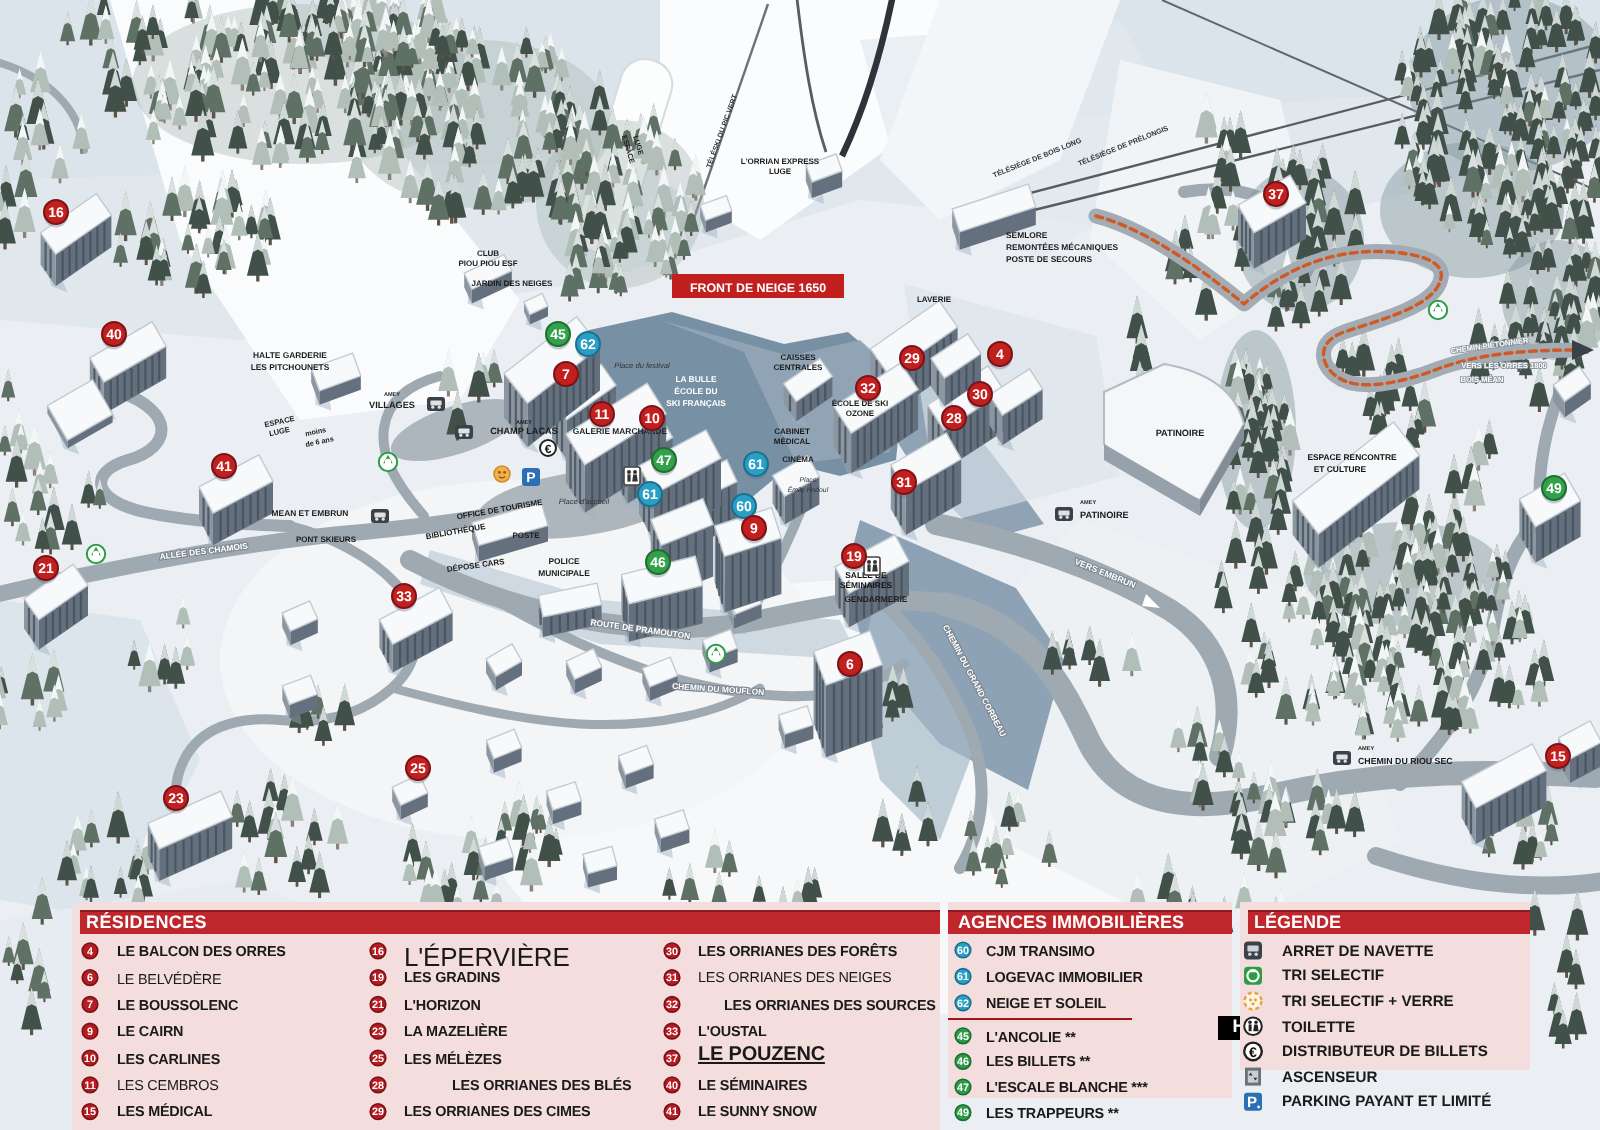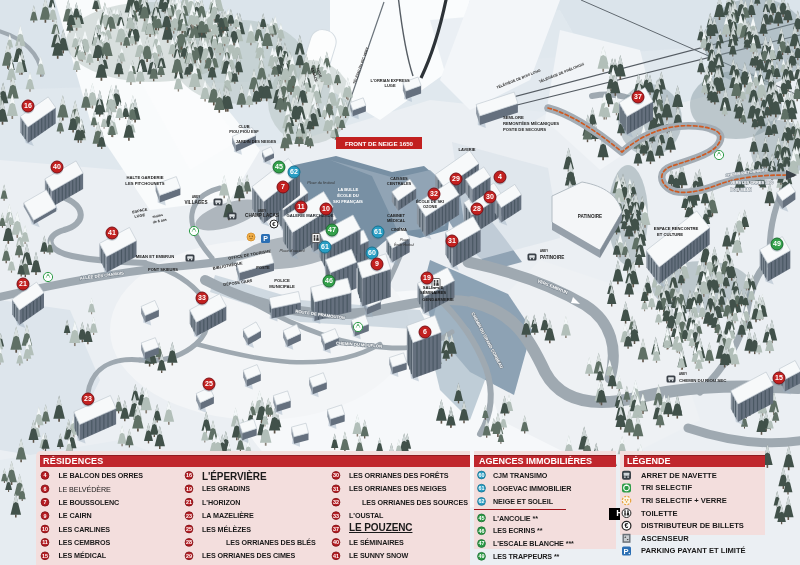--- a/index.html
+++ b/index.html
@@ -1874,41 +1874,41 @@
 <div style="position:absolute;left:620px;top:451px;width:145px;height:84px;background:#f3dedd;">
  <div style="position:absolute;left:4px;top:4px;right:0;height:11px;background:#c0272d;border-top:1px solid #8e1b20;"></div>
  <div style="position:absolute;left:7px;top:4.5px;font-size:9px;font-weight:bold;color:#fff;">LÉGENDE</div>
 </div>
 
 <div style="position:absolute;left:58.5px;top:471.0px;font-size:7.2px;font-weight:bold;color:#1a1a1a;white-space:nowrap;letter-spacing:-0.1px;">LE BALCON DES ORRES</div>
     <div style="position:absolute;left:58.5px;top:485px;font-size:7.2px;font-weight:normal;color:#1a1a1a;white-space:nowrap;letter-spacing:-0.1px;text-align:right;">LE BELVÉDÈRE</div>
     <div style="position:absolute;left:58.5px;top:497.8px;font-size:7.2px;font-weight:bold;color:#1a1a1a;white-space:nowrap;letter-spacing:-0.1px;">LE BOUSSOLENC</div>
     <div style="position:absolute;left:58.5px;top:511.20000000000005px;font-size:7.2px;font-weight:bold;color:#1a1a1a;white-space:nowrap;letter-spacing:-0.1px;text-align:right;">LE CAIRN</div>
     <div style="position:absolute;left:58.5px;top:524.6px;font-size:7.2px;font-weight:bold;color:#1a1a1a;white-space:nowrap;letter-spacing:-0.1px;">LES CARLINES</div>
-    <div style="position:absolute;left:58.5px;top:538.0px;font-size:7.2px;font-weight:bold;color:#1a1a1a;white-space:nowrap;letter-spacing:-0.1px;">LES CEMBROS</div>
+    <div style="position:absolute;left:58.5px;top:538.0px;font-size:7.2px;font-weight:normal;color:#1a1a1a;white-space:nowrap;letter-spacing:-0.1px;">LES CEMBROS</div>
     <div style="position:absolute;left:58.5px;top:551.4px;font-size:7.2px;font-weight:bold;color:#1a1a1a;white-space:nowrap;letter-spacing:-0.1px;">LES MÉDICAL</div>
-    <div style="position:absolute;left:202px;top:471.0px;font-size:10px;font-weight:bold;color:#1a1a1a;white-space:nowrap;letter-spacing:-0.1px;">L'ÉPERVIÈRE</div>
+    <div style="position:absolute;left:202px;top:471.0px;font-size:13px;font-weight:normal;color:#1a1a1a;white-space:nowrap;letter-spacing:-0.1px;">L'ÉPERVIÈRE</div>
     <div style="position:absolute;left:202px;top:484.4px;font-size:7.2px;font-weight:bold;color:#1a1a1a;white-space:nowrap;letter-spacing:-0.1px;">LES GRADINS</div>
     <div style="position:absolute;left:202px;top:497.8px;font-size:7.2px;font-weight:bold;color:#1a1a1a;white-space:nowrap;letter-spacing:-0.1px;">L'HORIZON</div>
     <div style="position:absolute;left:202px;top:511.20000000000005px;font-size:7.2px;font-weight:bold;color:#1a1a1a;white-space:nowrap;letter-spacing:-0.1px;">LA MAZELIÈRE</div>
     <div style="position:absolute;left:202px;top:524.6px;font-size:7.2px;font-weight:bold;color:#1a1a1a;white-space:nowrap;letter-spacing:-0.1px;">LES MÉLÈZES</div>
     <div style="position:absolute;left:202px;top:538.0px;font-size:7.2px;font-weight:bold;color:#1a1a1a;white-space:nowrap;letter-spacing:-0.1px;padding-left:24px;">LES ORRIANES DES BLÉS</div>
     <div style="position:absolute;left:202px;top:551.4px;font-size:7.2px;font-weight:bold;color:#1a1a1a;white-space:nowrap;letter-spacing:-0.1px;">LES ORRIANES DES CIMES</div>
     <div style="position:absolute;left:349px;top:471.0px;font-size:7.2px;font-weight:bold;color:#1a1a1a;white-space:nowrap;letter-spacing:-0.1px;">LES ORRIANES DES FORÊTS</div>
-    <div style="position:absolute;left:349px;top:484.4px;font-size:7.2px;font-weight:bold;color:#1a1a1a;white-space:nowrap;letter-spacing:-0.1px;">LES ORRIANES DES NEIGES</div>
+    <div style="position:absolute;left:349px;top:484.4px;font-size:7.2px;font-weight:normal;color:#1a1a1a;white-space:nowrap;letter-spacing:-0.1px;">LES ORRIANES DES NEIGES</div>
     <div style="position:absolute;left:349px;top:497.8px;font-size:7.2px;font-weight:bold;color:#1a1a1a;white-space:nowrap;letter-spacing:-0.1px;margin-left:13px;">LES ORRIANES DES SOURCES</div>
     <div style="position:absolute;left:349px;top:511.20000000000005px;font-size:7.2px;font-weight:bold;color:#1a1a1a;white-space:nowrap;letter-spacing:-0.1px;">L'OUSTAL</div>
     <div style="position:absolute;left:349px;top:522px;font-size:10px;font-weight:bold;color:#1a1a1a;white-space:nowrap;letter-spacing:-0.1px;text-decoration:underline;">LE POUZENC</div>
     <div style="position:absolute;left:349px;top:538.0px;font-size:7.2px;font-weight:bold;color:#1a1a1a;white-space:nowrap;letter-spacing:-0.1px;">LE SÉMINAIRES</div>
     <div style="position:absolute;left:349px;top:551.4px;font-size:7.2px;font-weight:bold;color:#1a1a1a;white-space:nowrap;letter-spacing:-0.1px;">LE SUNNY SNOW</div>
     <div style="position:absolute;left:493px;top:470.6px;font-size:7.2px;font-weight:bold;color:#1a1a1a;white-space:nowrap;letter-spacing:-0.1px;">CJM TRANSIMO</div>
     <div style="position:absolute;left:493px;top:483.8px;font-size:7.2px;font-weight:bold;color:#1a1a1a;white-space:nowrap;letter-spacing:-0.1px;">LOGEVAC IMMOBILIER</div>
     <div style="position:absolute;left:493px;top:497.0px;font-size:7.2px;font-weight:bold;color:#1a1a1a;white-space:nowrap;letter-spacing:-0.1px;">NEIGE ET SOLEIL</div>
     <div style="position:absolute;left:493px;top:513.5px;font-size:7.2px;font-weight:bold;color:#1a1a1a;white-space:nowrap;letter-spacing:-0.1px;">L'ANCOLIE **</div>
-    <div style="position:absolute;left:493px;top:526.3px;font-size:7.2px;font-weight:bold;color:#1a1a1a;white-space:nowrap;letter-spacing:-0.1px;">LES ECRINS **</div>
+    <div style="position:absolute;left:493px;top:526.3px;font-size:7.2px;font-weight:bold;color:#1a1a1a;white-space:nowrap;letter-spacing:-0.1px;">LES BILLETS **</div>
     <div style="position:absolute;left:493px;top:539.1px;font-size:7.2px;font-weight:bold;color:#1a1a1a;white-space:nowrap;letter-spacing:-0.1px;">L'ESCALE BLANCHE ***</div>
     <div style="position:absolute;left:493px;top:551.9px;font-size:7.2px;font-weight:bold;color:#1a1a1a;white-space:nowrap;letter-spacing:-0.1px;">LES TRAPPEURS **</div>
 <svg width="800" height="565" viewBox="0 0 800 565" style="position:absolute;left:0;top:0;pointer-events:none">
       <g transform="translate(626.5,475.3)">
         <rect x="-4.5" y="-4.5" width="9" height="9" rx="2" fill="#3a4148"></rect>
         <rect x="-2.8" y="-2.5" width="5.6" height="3" rx="0.5" fill="#cfd4d8"></rect>
         <circle cx="-1.6" cy="1.8" r="0.9" fill="#cfd4d8"></circle>
         <circle cx="1.6" cy="1.8" r="0.9" fill="#cfd4d8"></circle>
       </g>
       <g transform="translate(626.5,487.90000000000003)">

